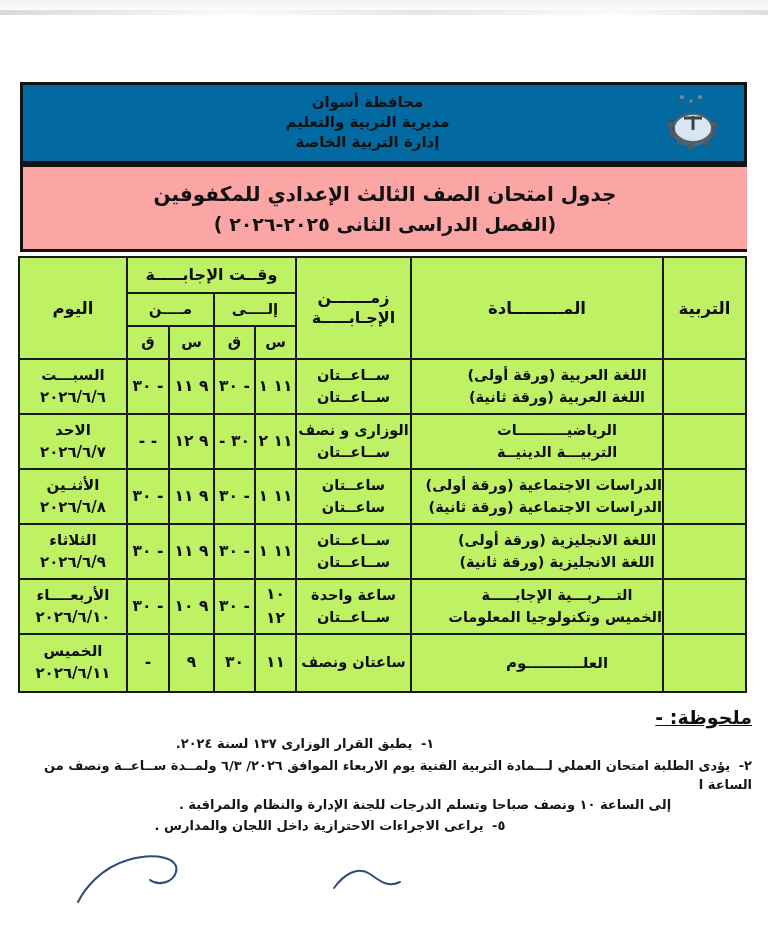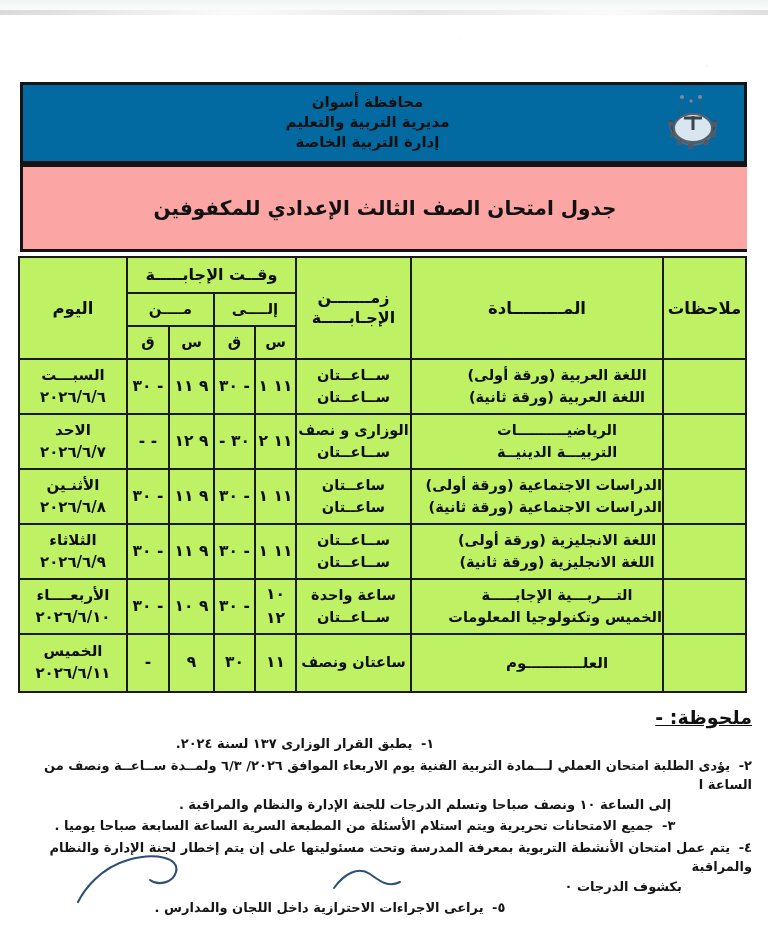--- a/index.html
+++ b/index.html
@@ -249,37 +249,38 @@
     </div>
     <div class="authority">
       <div>محافظة أسوان</div>
       <div>مديرية التربية والتعليم</div>
       <div>إدارة التربية الخاصة</div>
     </div>
   </div>
 
   <div class="titleband">
     <div class="title-main">جدول امتحان الصف الثالث الإعدادي للمكفوفين</div>
+    <div class="title-sub">(الفصل الدراسى الثانى ٢٠٢٥-٢٠٢٦ )</div>
   </div>
 
   <div class="tablewrap">
     <table class="sched">
       <colgroup>
         <col class="c-notes">
           <col class="c-subject">
           <col class="c-dur">
         <col class="c-toh">
           <col class="c-tom">
           <col class="c-frh">
           <col class="c-frm">
         <col class="c-day">
       </colgroup>
       <thead>
         <tr>
-          <th class="tall" rowspan="3">ملاحظات</th>
+          <th class="tall" rowspan="3">التربية</th>
           <th class="tall stretch" rowspan="3">المـــــــــادة</th>
           <th class="tall" rowspan="3">
             <div class="hdr-two">
               <div>زمـــــــن</div>
               <div>الإجـابـــــة</div>
             </div>
           </th>
           <th colspan="4">وقــت الإجابـــــة</th>
           <th class="tall" rowspan="3">اليوم</th>
         </tr>
@@ -491,29 +492,20 @@
     <ol class="notelist">
       <li class="n1">
         <span class="n-idx">١-</span>
         <span>يطبق القرار الوزارى ١٣٧ لسنة ٢٠٢٤.</span>
       </li>
       <li class="n2">
         <span class="n-idx">٢-</span>
         <span>يؤدى الطلبة امتحان العملي لـــمادة التربية الفنية يوم الاربعاء الموافق ٢٠٢٦/ ٦/٣ ولمــدة ســاعــة ونصف من الساعة ا</span>
         <span class="l2">إلى الساعة ١٠ ونصف صباحا وتسلم الدرجات للجنة الإدارة والنظام والمراقبة .</span>
       </li>
-      <li class="n3">
-        <span class="n-idx">٣-</span>
-        <span>جميع الامتحانات تحريرية ويتم استلام الأسئلة من المطبعة السرية الساعة السابعة صباحا يوميا .</span>
-      </li>
-      <li class="n4">
-        <span class="n-idx">٤-</span>
-        <span>يتم عمل امتحان الأنشطة التربوية بمعرفة المدرسة وتحت مسئوليتها على إن يتم إخطار لجنة الإدارة والنظام والمراقبة</span>
-        <span class="l2">بكشوف الدرجات ٠</span>
-      </li>
       <li class="n5">
         <span class="n-idx">٥-</span>
         <span>يراعى الاجراءات الاحترازية داخل اللجان والمدارس .</span>
       </li>
     </ol>
   </div>
 
   <div class="sig sig-left">
     <svg width="130" height="60" viewBox="0 0 130 60" aria-hidden="true">
       <path d="M8 52 C14 40 30 18 58 10 C86 2 110 8 106 22 C103 33 88 36 80 30" fill="none" stroke="#2d4f77" stroke-width="2.1" stroke-linecap="round"></path>

